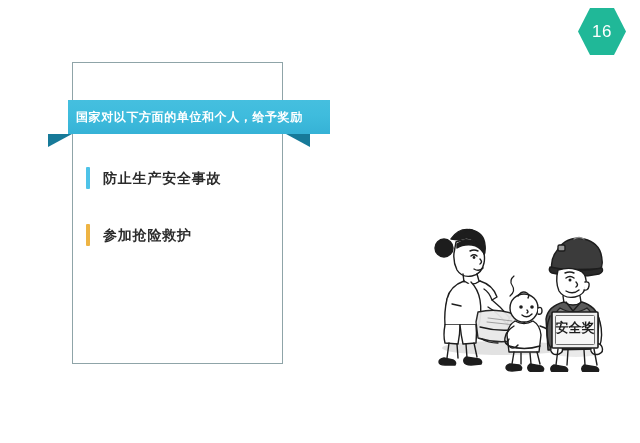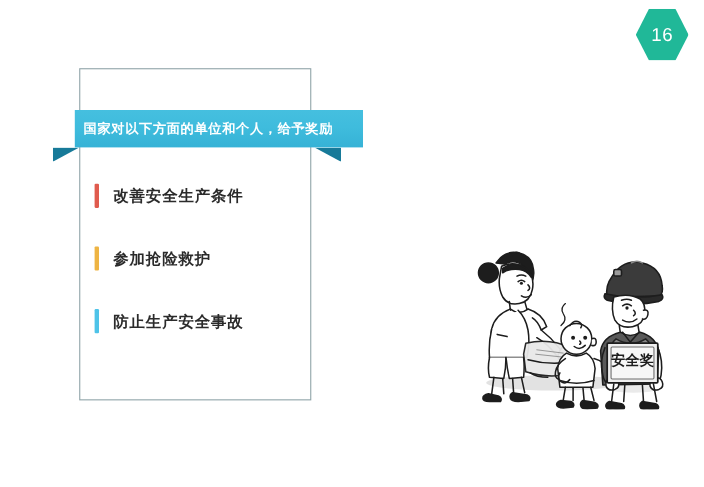--- a/index.html
+++ b/index.html
@@ -146,35 +146,31 @@
 
 <div class="ribbon-fold ribbon-fold-left"></div>
 <div class="ribbon-fold ribbon-fold-right"></div>
 
 <div class="ribbon">
   <span class="ribbon-text">国家对以下方面的单位和个人，给予奖励</span>
 </div>
 
 <div class="list">
 
+
   <div class="list-item">
-    <span class="item-bar" style="background:#e05b4e"></span>
-    <span class="item-label">改善安全生产条件</span>
+    <span class="item-bar" style="background:#4ec3e8"></span>
+    <span class="item-label">防止生产安全事故</span>
   </div>
 
   <div class="list-item">
     <span class="item-bar" style="background:#eeb443"></span>
     <span class="item-label">参加抢险救护</span>
   </div>
 
-  <div class="list-item">
-    <span class="item-bar" style="background:#4ec3e8"></span>
-    <span class="item-label">防止生产安全事故</span>
-  </div>
-
 </div>
 
 <div class="illustration">
   <svg viewBox="0 0 204 160" xmlns="http://www.w3.org/2000/svg">
     <g fill="none" stroke="#1d1d1d" stroke-width="1.4" stroke-linecap="round" stroke-linejoin="round">
 
       <ellipse cx="96" cy="136" rx="62" ry="7" fill="#d8d8d8" stroke="none" opacity="0.75"></ellipse>
       <ellipse cx="168" cy="140" rx="26" ry="5" fill="#dcdcdc" stroke="none" opacity="0.6"></ellipse>
 
       <ellipse cx="36" cy="36" rx="9" ry="9" fill="#1d1d1d" stroke="#1d1d1d"></ellipse>

